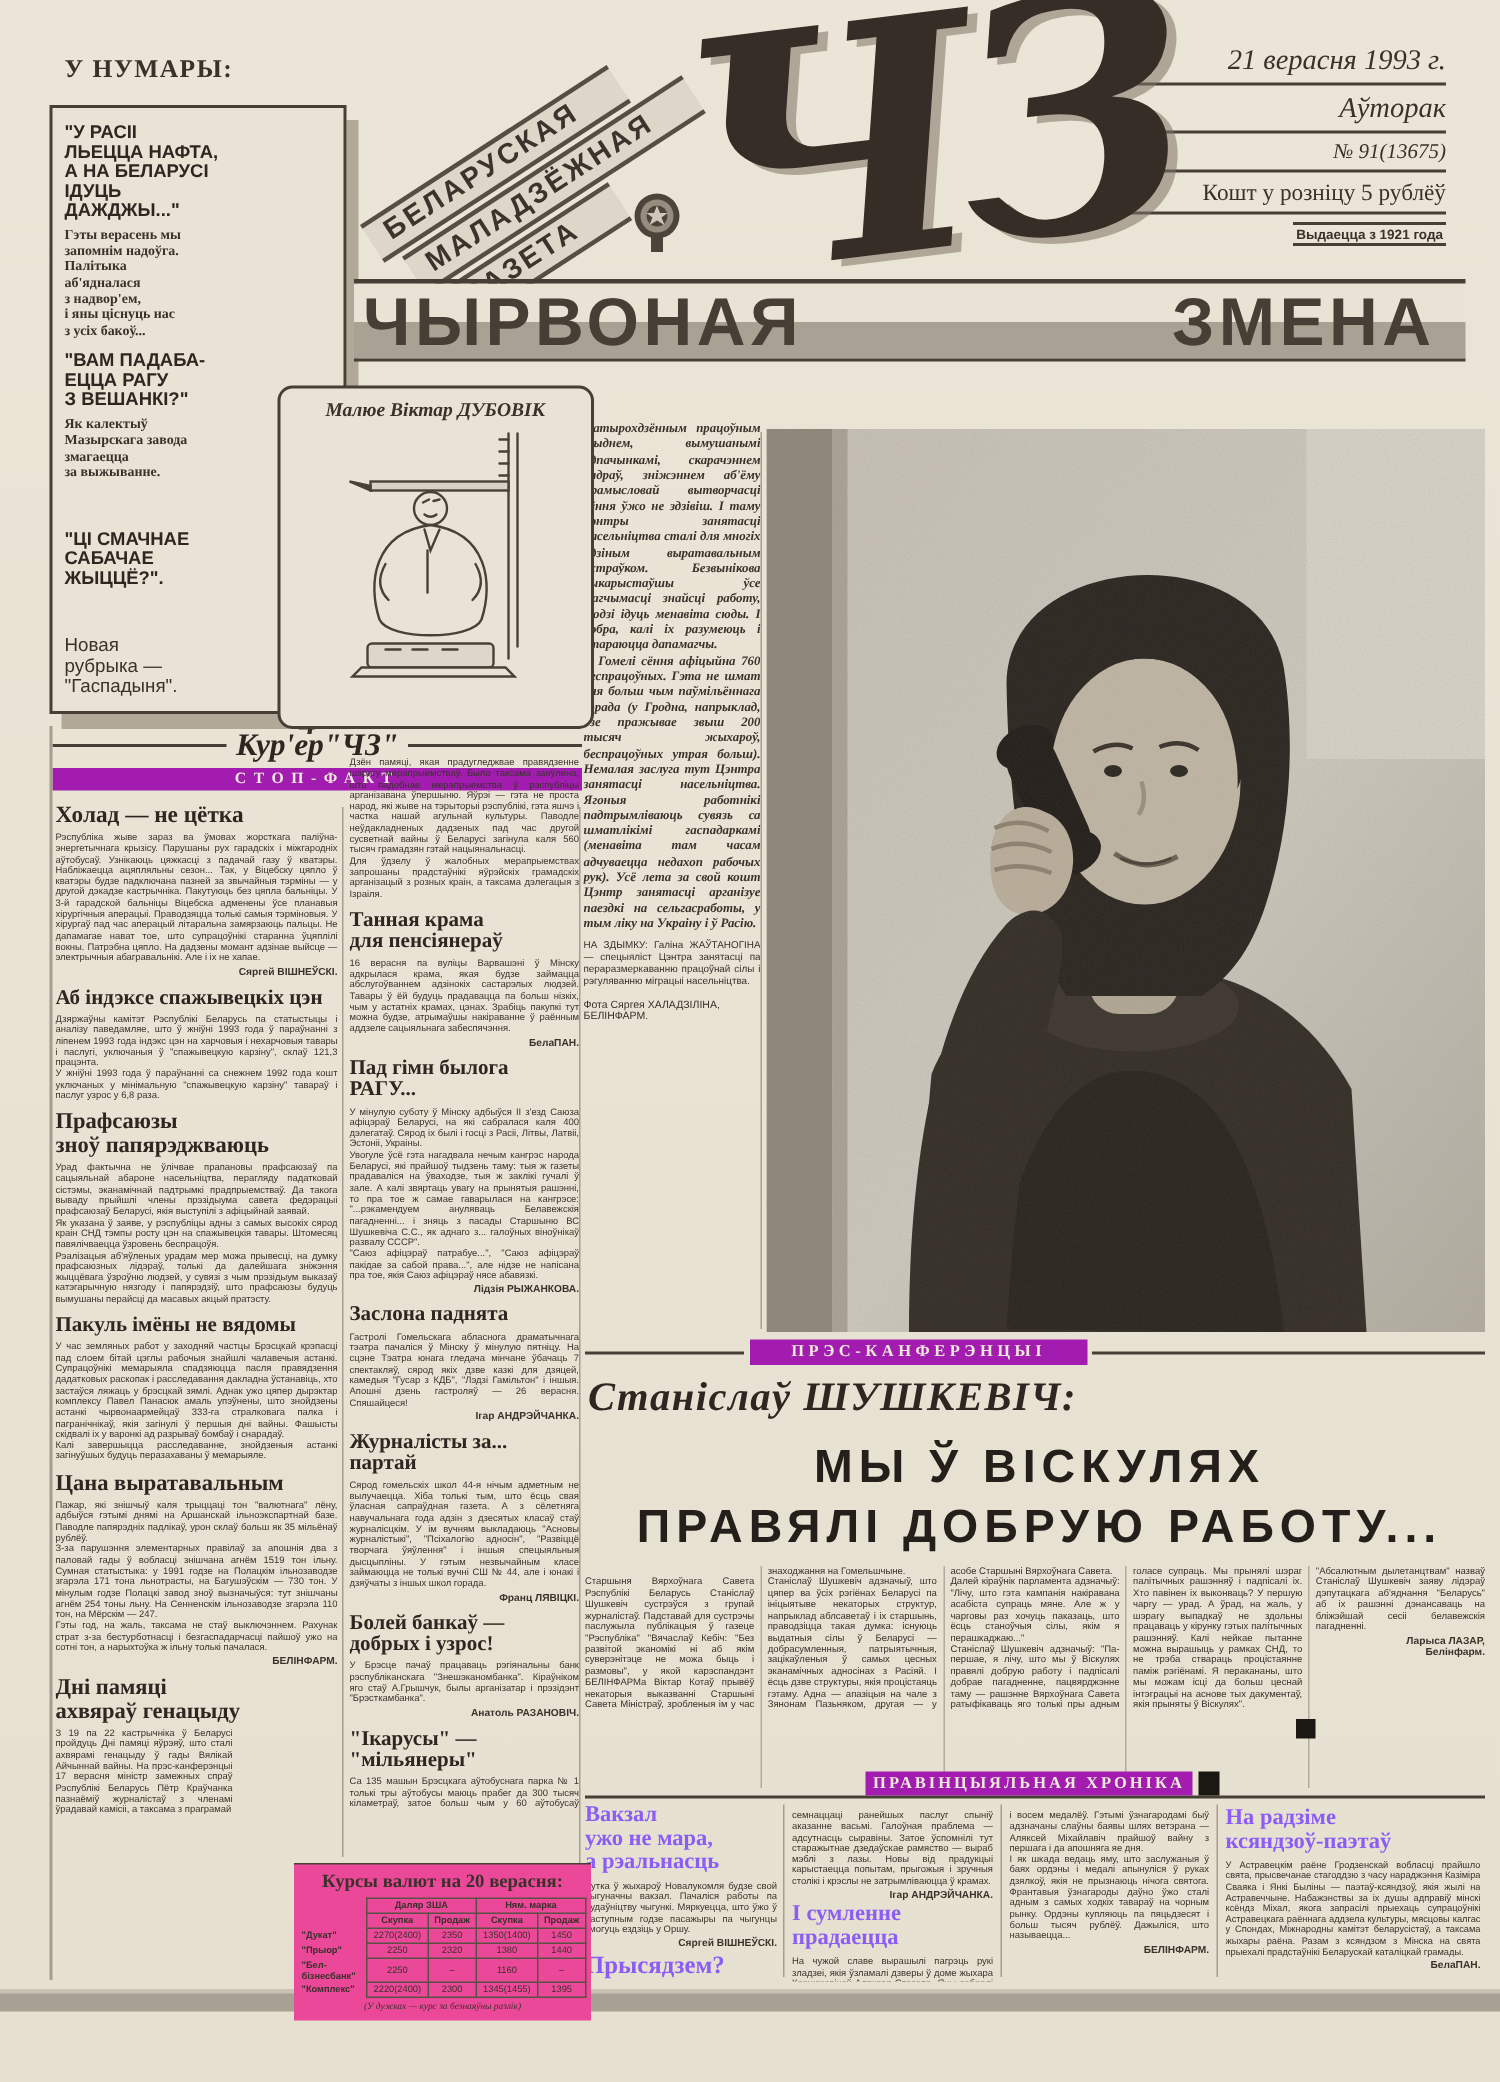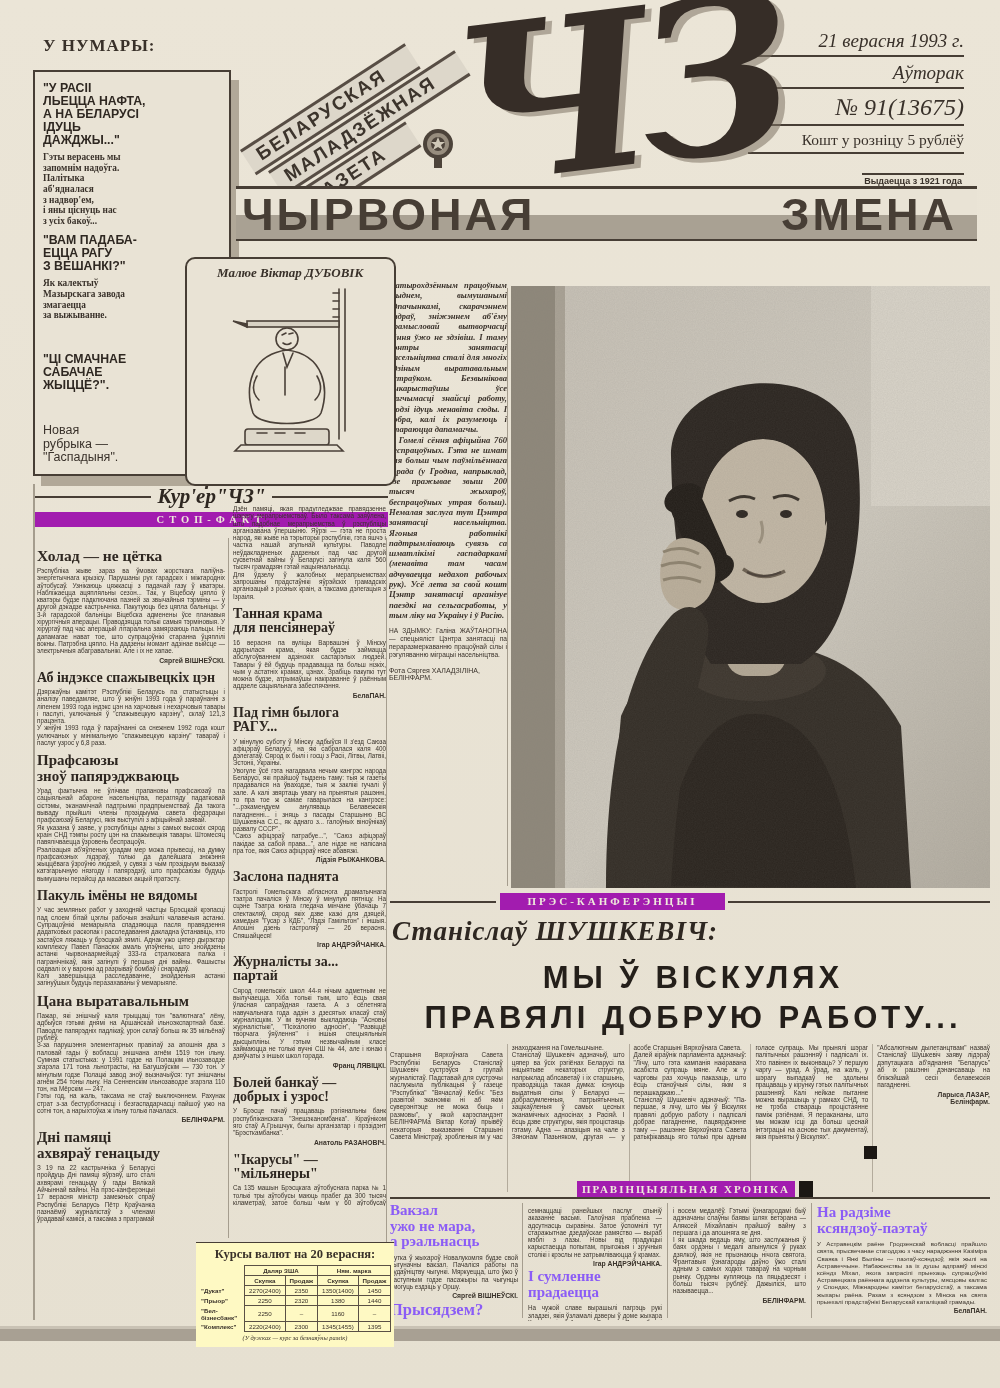--- a/index.html
+++ b/index.html
@@ -33,40 +33,40 @@
   .bigcz{font-family:"DejaVu Serif",serif;font-style:italic;font-weight:bold;font-size:215px;
          line-height:1;letter-spacing:-12px;color:#362d27;transform:rotate(-7deg);
          text-shadow:6px 5px 0 rgba(125,115,100,.55);z-index:3}
   .band{background:linear-gradient(#e9e3d5 0 52%,#a9a193 52% 100%);
         border-top:3px solid #473e35;border-bottom:2px solid #473e35;display:flex;
         justify-content:space-between;align-items:flex-end;z-index:1}
   .bandtxt{font-weight:bold;font-size:45px;letter-spacing:3px;color:#473e35;line-height:.92}
   .rh{font-family:"Liberation Serif",serif;text-align:right}
   .rh .l{border-bottom:2px solid #473e35;padding-bottom:3px;margin-bottom:5px}
   .rhi{font-style:italic;font-size:19px}
-  .rhn{font-size:24px;font-style:italic}
+  .rhn{font-size:14px;font-style:italic}
   .rhp{font-size:15.5px}
   .rhs{width:fit-content;margin-left:auto;border-top:2px solid #473e35;border-bottom:2px solid #473e35;
-       font-family:"Liberation Sans",sans-serif;font-size:9px;font-weight:bold;padding:1px 2px;margin-top:19px}
+       font-family:"Liberation Sans",sans-serif;font-size:9px;font-weight:bold;padding:1px 2px;margin-top:5px}
   
   .cart{border:2px solid #473e35;border-radius:10px;background:#e9e3d5;z-index:2}
   .cartcap{font-family:"Liberation Serif",serif;font-style:italic;font-weight:bold;font-size:13px;
            padding:6px 0 0 30px}
   
   .intro{font-family:"Liberation Serif",serif;font-style:italic;font-weight:bold;font-size:8.6px;
          line-height:1.2;text-align:justify;white-space:pre-line}
   .photonote{font-size:6.6px;line-height:1.2;text-align:justify;white-space:pre-line;margin-top:7px}
   .photocred{font-size:7px;margin-top:8px;white-space:pre-line}
   
   .kur{display:flex;align-items:center;gap:6px}
   .kur .kl{flex:1;height:2px;background:#473e35}
   .kur .tx{font-family:"Liberation Serif",serif;font-style:italic;font-weight:bold;font-size:21px;color:#2e2721}
   .stopbar{letter-spacing:5px;font-size:10.5px;line-height:15px}
   
-  .fx{background:#fef9c3;z-index:5;border-top:1px solid #473e35}
+  .fx{background:#ec4899;z-index:5;border-top:1px solid #473e35}
   .fx h4{margin:2px 0 3px;font-family:"Liberation Serif",serif;font-size:12.5px;text-align:center}
   .fx table{width:100%;border-collapse:collapse;font-size:6.2px}
   .fx td,.fx th{border:1px solid #5a5045;padding:1px 2px;text-align:center}
   .fx td:first-child{border:none;text-align:left;font-weight:bold;white-space:pre-line}
   .fx .nb{border:none}
   .fxnote{font-family:"Liberation Serif",serif;font-style:italic;font-size:6.3px;text-align:center;margin-top:2px}
   
   .speaker{font-family:"Liberation Serif",serif;font-style:italic;font-weight:bold;font-size:27px;
            letter-spacing:1px;color:#2e2721}
   .bighl{font-weight:bold;font-size:31px;letter-spacing:4px;text-align:center;line-height:1.3;
@@ -238,21 +238,21 @@
   <div class="tx">Кур'ер"ЧЗ"</div>
   <div class="kl"></div>
 </div>
 <div class="a bar stopbar" style="left:35px;top:512px;width:353px;height:15px">СТОП-ФАКТ</div>
 
 <div class="vr" style="left:33px;top:484px;height:836px;width:2px"></div>
 <div class="vr" style="left:228px;top:538px;height:700px"></div>
 <div class="vr" style="left:386px;top:538px;height:782px"></div>
 
 <div class="a" style="left:37px;top:534px;width:188px;height:786px;overflow:hidden">
-  <div class="hd" style="font-size:15.5px;margin-top:14px">Холад — не цётка</div>
+  <div class="hd" style="font-size:15.5px;margin-top:2px">Холад — не цётка</div>
   <div class="bt">Рэспубліка жыве зараз ва ўмовах жорсткага паліўна-энергетычнага крызісу. Парушаны рух гарадскіх і міжгародніх аўтобусаў. Узнікаюць цяжкасці з падачай газу ў кватэры. Набліжаецца ацяпляльны сезон... Так, у Віцебску цяпло ў кватэры будзе падключана пазней за звычайныя тэрміны — у другой дэкадзе кастрычніка. Пакутуюць без цяпла бальніцы. У 3-й гарадской бальніцы Віцебска адменены ўсе планавыя хірургічныя аперацыі. Праводзяцца толькі самыя тэрміновыя. У хірургаў пад час аперацый літаральна замярзаюць пальцы. Не дапамагае нават тое, што супрацоўнікі старанна ўцяплілі вокны. Патрэбна цяпло. На дадзены момант адзінае выйсце — электрычныя абагравальнікі. Але і іх не хапае.</div>
   <div class="by">Сяргей ВІШНЕЎСКІ.</div>
   <div class="hd">Аб індэксе спажывецкіх цэн</div>
   <div class="bt">Дзяржаўны камітэт Рэспублікі Беларусь па статыстыцы і аналізу паведамляе, што ў жніўні 1993 года ў параўнанні з ліпенем 1993 года індэкс цэн на харчовыя і нехарчовыя тавары і паслугі, уключаныя ў "спажывецкую карзіну", склаў 121,3 працэнта.
 У жніўні 1993 года ў параўнанні са снежнем 1992 года кошт уключаных у мінімальную "спажывецкую карзіну" тавараў і паслуг узрос у 6,8 раза.</div>
   <div class="hd" style="font-size:15px">Прафсаюзы
 зноў папярэджваюць</div>
   <div class="bt">Урад фактычна не ўлічвае прапановы прафсаюзаў па сацыяльнай абароне насельніцтва, перагляду падатковай сістэмы, эканамічнай падтрымкі прадпрыемстваў. Да такога вываду прыйшлі члены прэзідыума савета федэрацыі прафсаюзаў Беларусі, якія выступілі з афіцыйнай заявай.
 Як указана ў заяве, у рэспубліцы адны з самых высокіх сярод краін СНД тэмпы росту цэн на спажывецкія тавары. Штомесяц павялічваецца ўзровень беспрацоўя.
 Рэалізацыя аб'яўленых урадам мер можа прывесці, на думку прафсаюзных лідэраў, толькі да далейшага зніжэння жыццёвага ўзроўню людзей, у сувязі з чым прэзідыум выказаў катэгарычную нязгоду і папярэдзіў, што прафсаюзы будуць вымушаны перайсці да масавых акцый пратэсту.</div>

